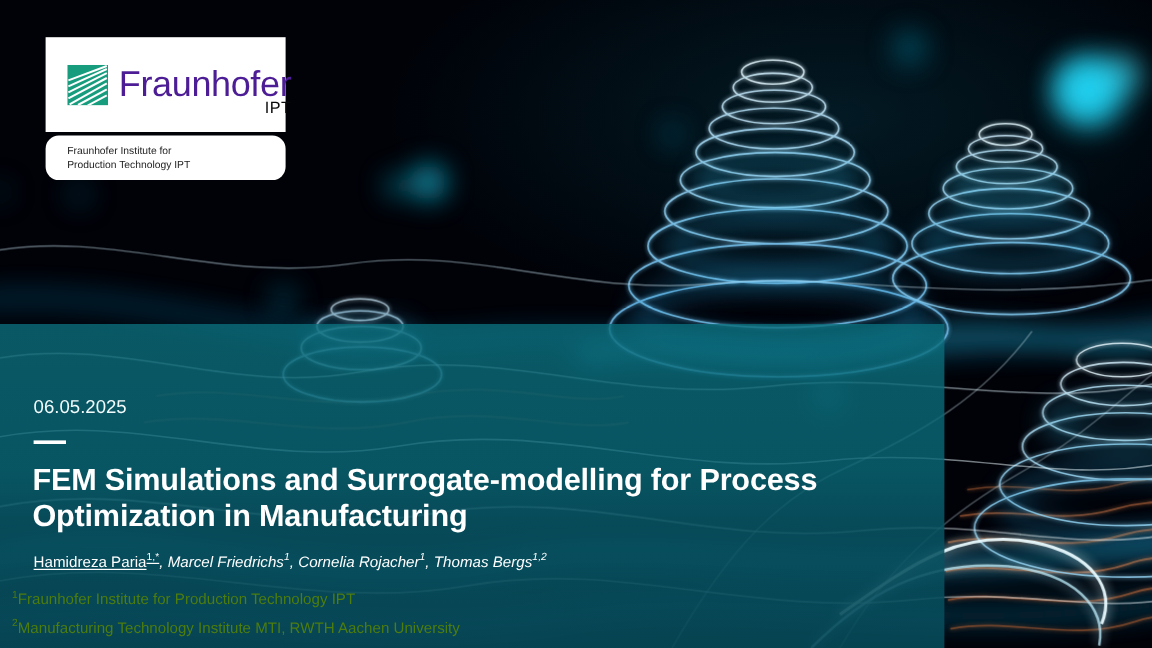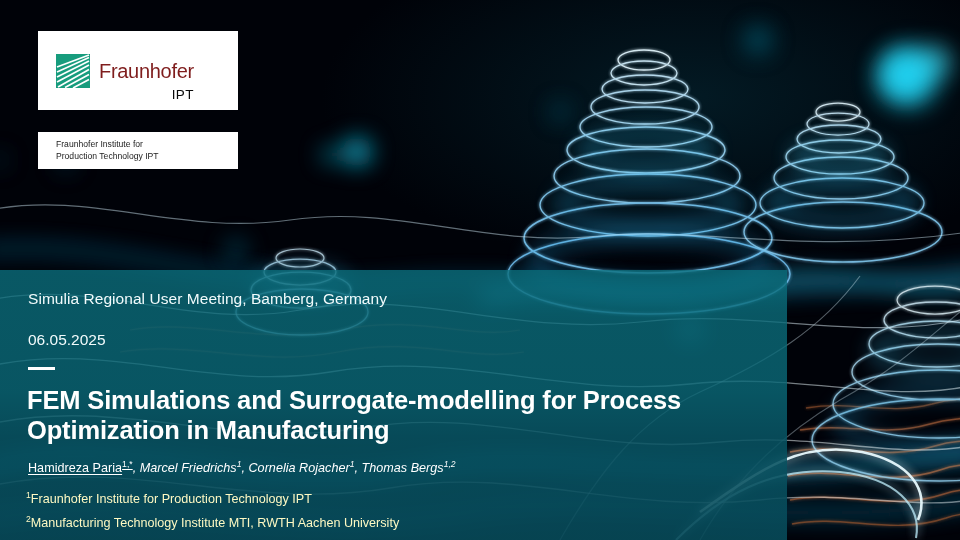--- a/index.html
+++ b/index.html
@@ -54,43 +54,44 @@
     position: relative;
     overflow: hidden;
   }
   .logo-word-wrap {
     margin-left: 9px;
     position: relative;
     line-height: 1;
   }
   .logo-word {
     font-family: "Liberation Sans", sans-serif;
-    font-size: 20px;
-    color: #7f1d1d;
+    font-size: 30px;
+    color: #4c1d95;
     letter-spacing: -0.3px;
     font-weight: 400;
   }
   .logo-ipt {
     position: absolute;
     right: 0px;
     top: 27px;
     font-size: 13.5px;
     font-weight: 400;
     color: #0a0a0a;
     letter-spacing: 0.4px;
   }
   .logo-sub-box {
     position: absolute;
     left: 38px;
-    top: 132px;
+    top: 113px;
     width: 200px;
     height: 37px;
     background: #ffffff;
     box-sizing: border-box;
     padding: 7px 0 0 18px;
+    border-radius: 11px;
   }
   .logo-sub-text {
     font-size: 8.6px;
     line-height: 11.6px;
     color: #1c1c1c;
     font-family: "Liberation Sans", sans-serif;
     white-space: pre-line;
   }
 
   
@@ -161,25 +162,25 @@
     text-align: center;
   }
   .authors .lead {
     text-decoration: underline;
     text-underline-offset: 2px;
     font-style: normal;
   }
   .authors sup { font-size: 8.6px; }
   .affil {
     position: absolute;
-    left: 26px;
+    left: 10px;
     top: 215px;
     font-size: 12.6px;
     line-height: 20px;
-    color: #fef9c3;
+    color: #4d7c0f;
   }
   .affil sup { font-size: 8.6px; }
   .affil div { white-space: nowrap; }
 </style>
 </head>
 <body>
 
 <div id="slide">
 
   <div class="bg">
@@ -345,21 +346,20 @@
   </div>
 
   <div class="logo-sub-box">
     <div class="logo-sub-text">Fraunhofer Institute for
 Production Technology IPT</div>
   </div>
 
   <div class="panel"></div>
 
   <div class="panel-content">
-    <div class="meeting-line">Simulia Regional User Meeting, Bamberg, Germany</div>
     <div class="date-line">06.05.2025</div>
     <div class="dash"></div>
     <div class="title">FEM Simulations and Surrogate-modelling for Process Optimization in Manufacturing</div>
 
     <div class="authors">
       <span class="lead">Hamidreza Paria</span><sup class="lead">1,*</sup><span>, </span><span>Marcel Friedrichs</span><sup>1</sup><span>, </span><span>Cornelia Rojacher</span><sup>1</sup><span>, </span><span>Thomas Bergs</span><sup>1,2</sup>
     </div>
 
     <div class="affil">
       <div>

